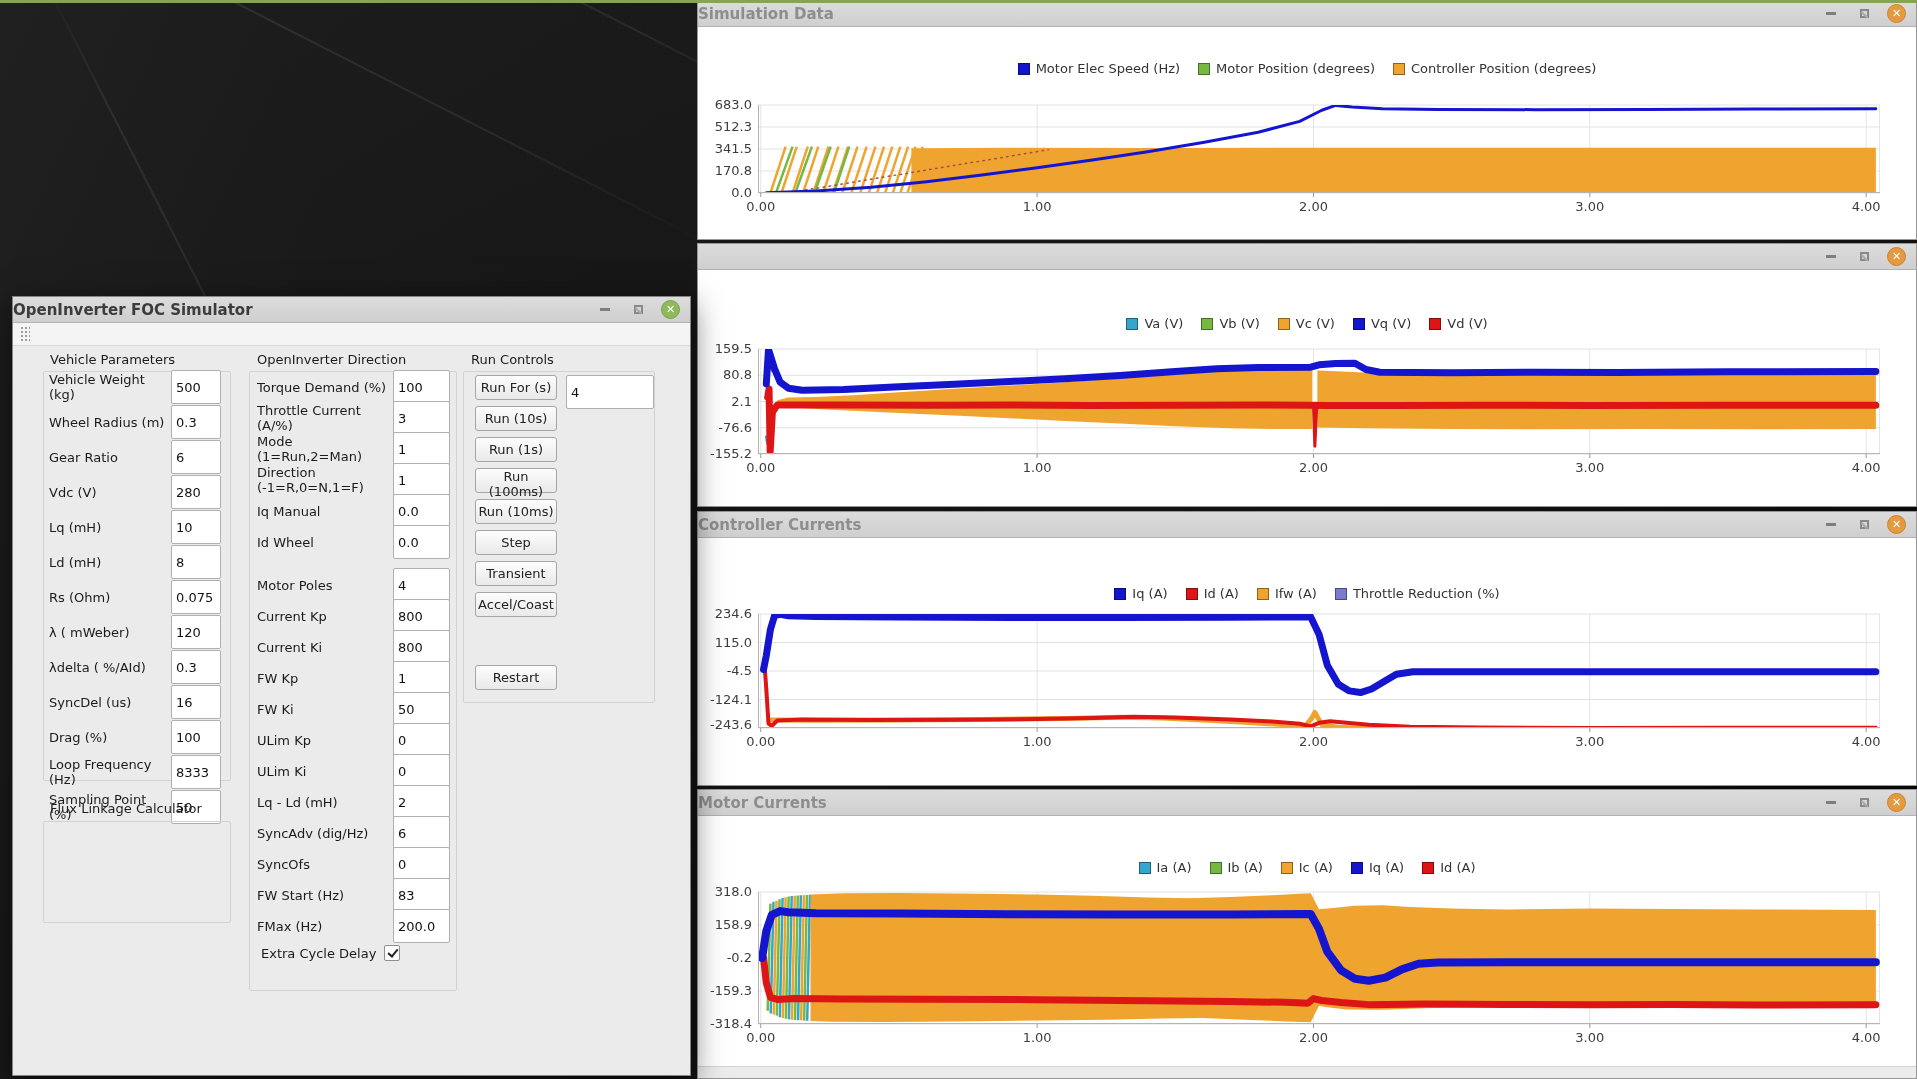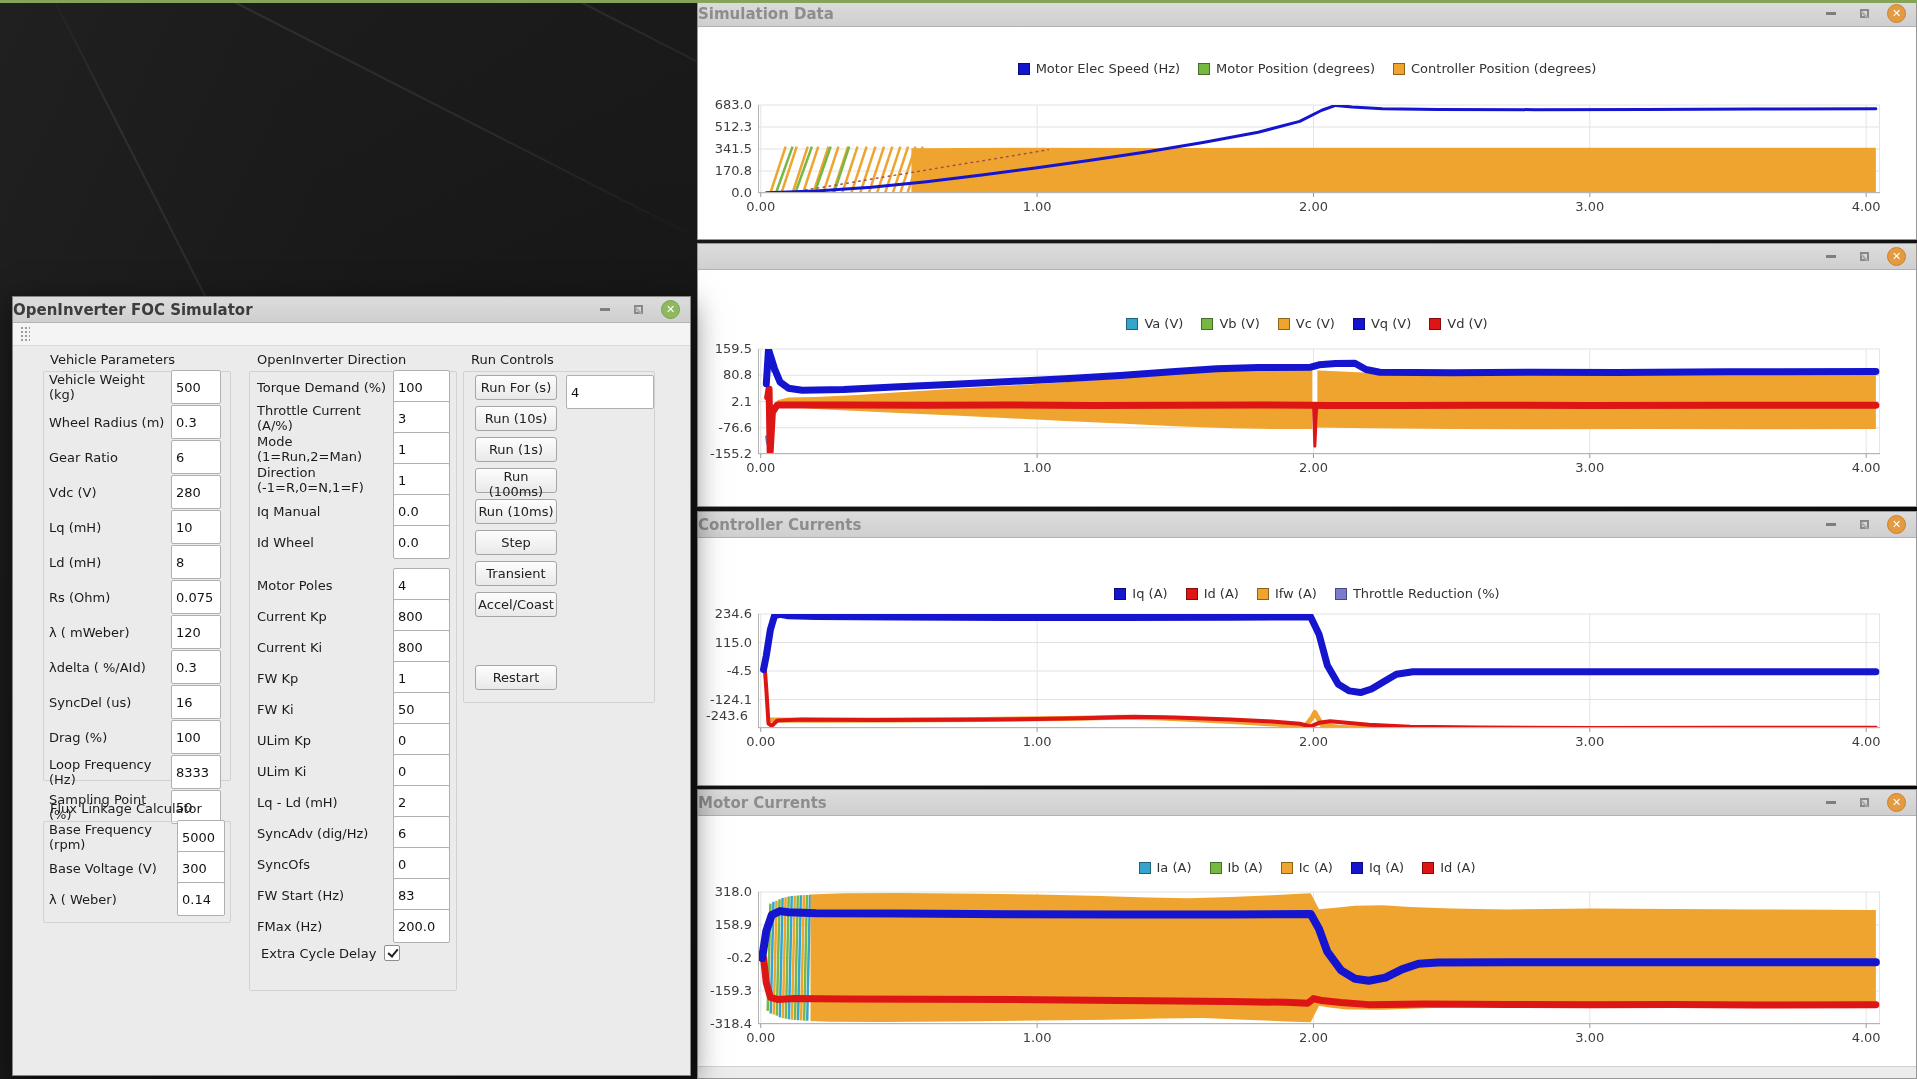--- a/index.html
+++ b/index.html
@@ -157,34 +157,20 @@
     <input class="p-input" value="8333" style="">
   </div>
         <div class="p-row">
     <span class="p-label">Sampling Point (%)</span>
     <input class="p-input" value="50" style="">
   </div>
       </div>
 
     <span class="group-header" style="left:37px;top:454px;">Flux Linkage Calculator</span>
     <div class="group-frame" style="left:30px;top:474px;width:188px;height:102px;"></div>
-    <div class="rows flux" style="left:36px;top:478px;">
-        <div class="p-row">
-    <span class="p-label">Base Frequency (rpm)</span>
-    <input class="p-input" value="5000" style="">
-  </div>
-        <div class="p-row">
-    <span class="p-label">Base Voltage (V)</span>
-    <input class="p-input" value="300" style="">
-  </div>
-        <div class="p-row">
-    <span class="p-label">λ ( Weber)</span>
-    <input class="p-input" value="0.14" style="">
-  </div>
-      </div>
 
     <span class="group-header" style="left:244px;top:5px;">OpenInverter Direction</span>
     <div class="group-frame" style="left:236px;top:24px;width:208px;height:620px;"></div>
     <div class="rows col2" style="left:244px;top:28px;">
         <div class="p-row">
     <span class="p-label">Torque Demand (%)</span>
     <input class="p-input" value="100" style="">
   </div>
         <div class="p-row">
     <span class="p-label">Throttle Current (A/%)</span>
@@ -498,21 +484,21 @@
           <span class="legend-item">
             <span class="legend-swatch" style="background: rgb(123, 123, 208);"></span>
             <span>Throttle Reduction (%)</span>
           </span>
         </div>
       <div class="ylabels">
           <div class="ytick-label" style="left: 4px; top: 68px;">234.6</div>
           <div class="ytick-label" style="left: 4px; top: 96.5119px;">115.0</div>
           <div class="ytick-label" style="left: 4px; top: 125px;">-4.5</div>
           <div class="ytick-label" style="left: 4px; top: 153.512px;">-124.1</div>
-          <div class="ytick-label" style="left: 4px; top: 170px; text-align: center;">-243.6</div>
+          <div class="ytick-label" style="left: 4px; top: 179px;">-243.6</div>
         </div>
       <div class="xlabels">
           <div class="xtick-label" style="left: 40.7635px; top: 196px;">0.00</div>
           <div class="xtick-label" style="left: 317.118px; top: 196px;">1.00</div>
           <div class="xtick-label" style="left: 593.473px; top: 196px;">2.00</div>
           <div class="xtick-label" style="left: 869.828px; top: 196px;">3.00</div>
           <div class="xtick-label" style="left: 1146.18px; top: 196px;">4.00</div>
         </div>
       <svg class="plot" width="1122" height="119" style="left: 60px; top: 76px;">
           <line x1="2.7635467980295574" y1="0" x2="2.7635467980295574" y2="114" stroke="#e4e4e4" stroke-width="1"></line>

